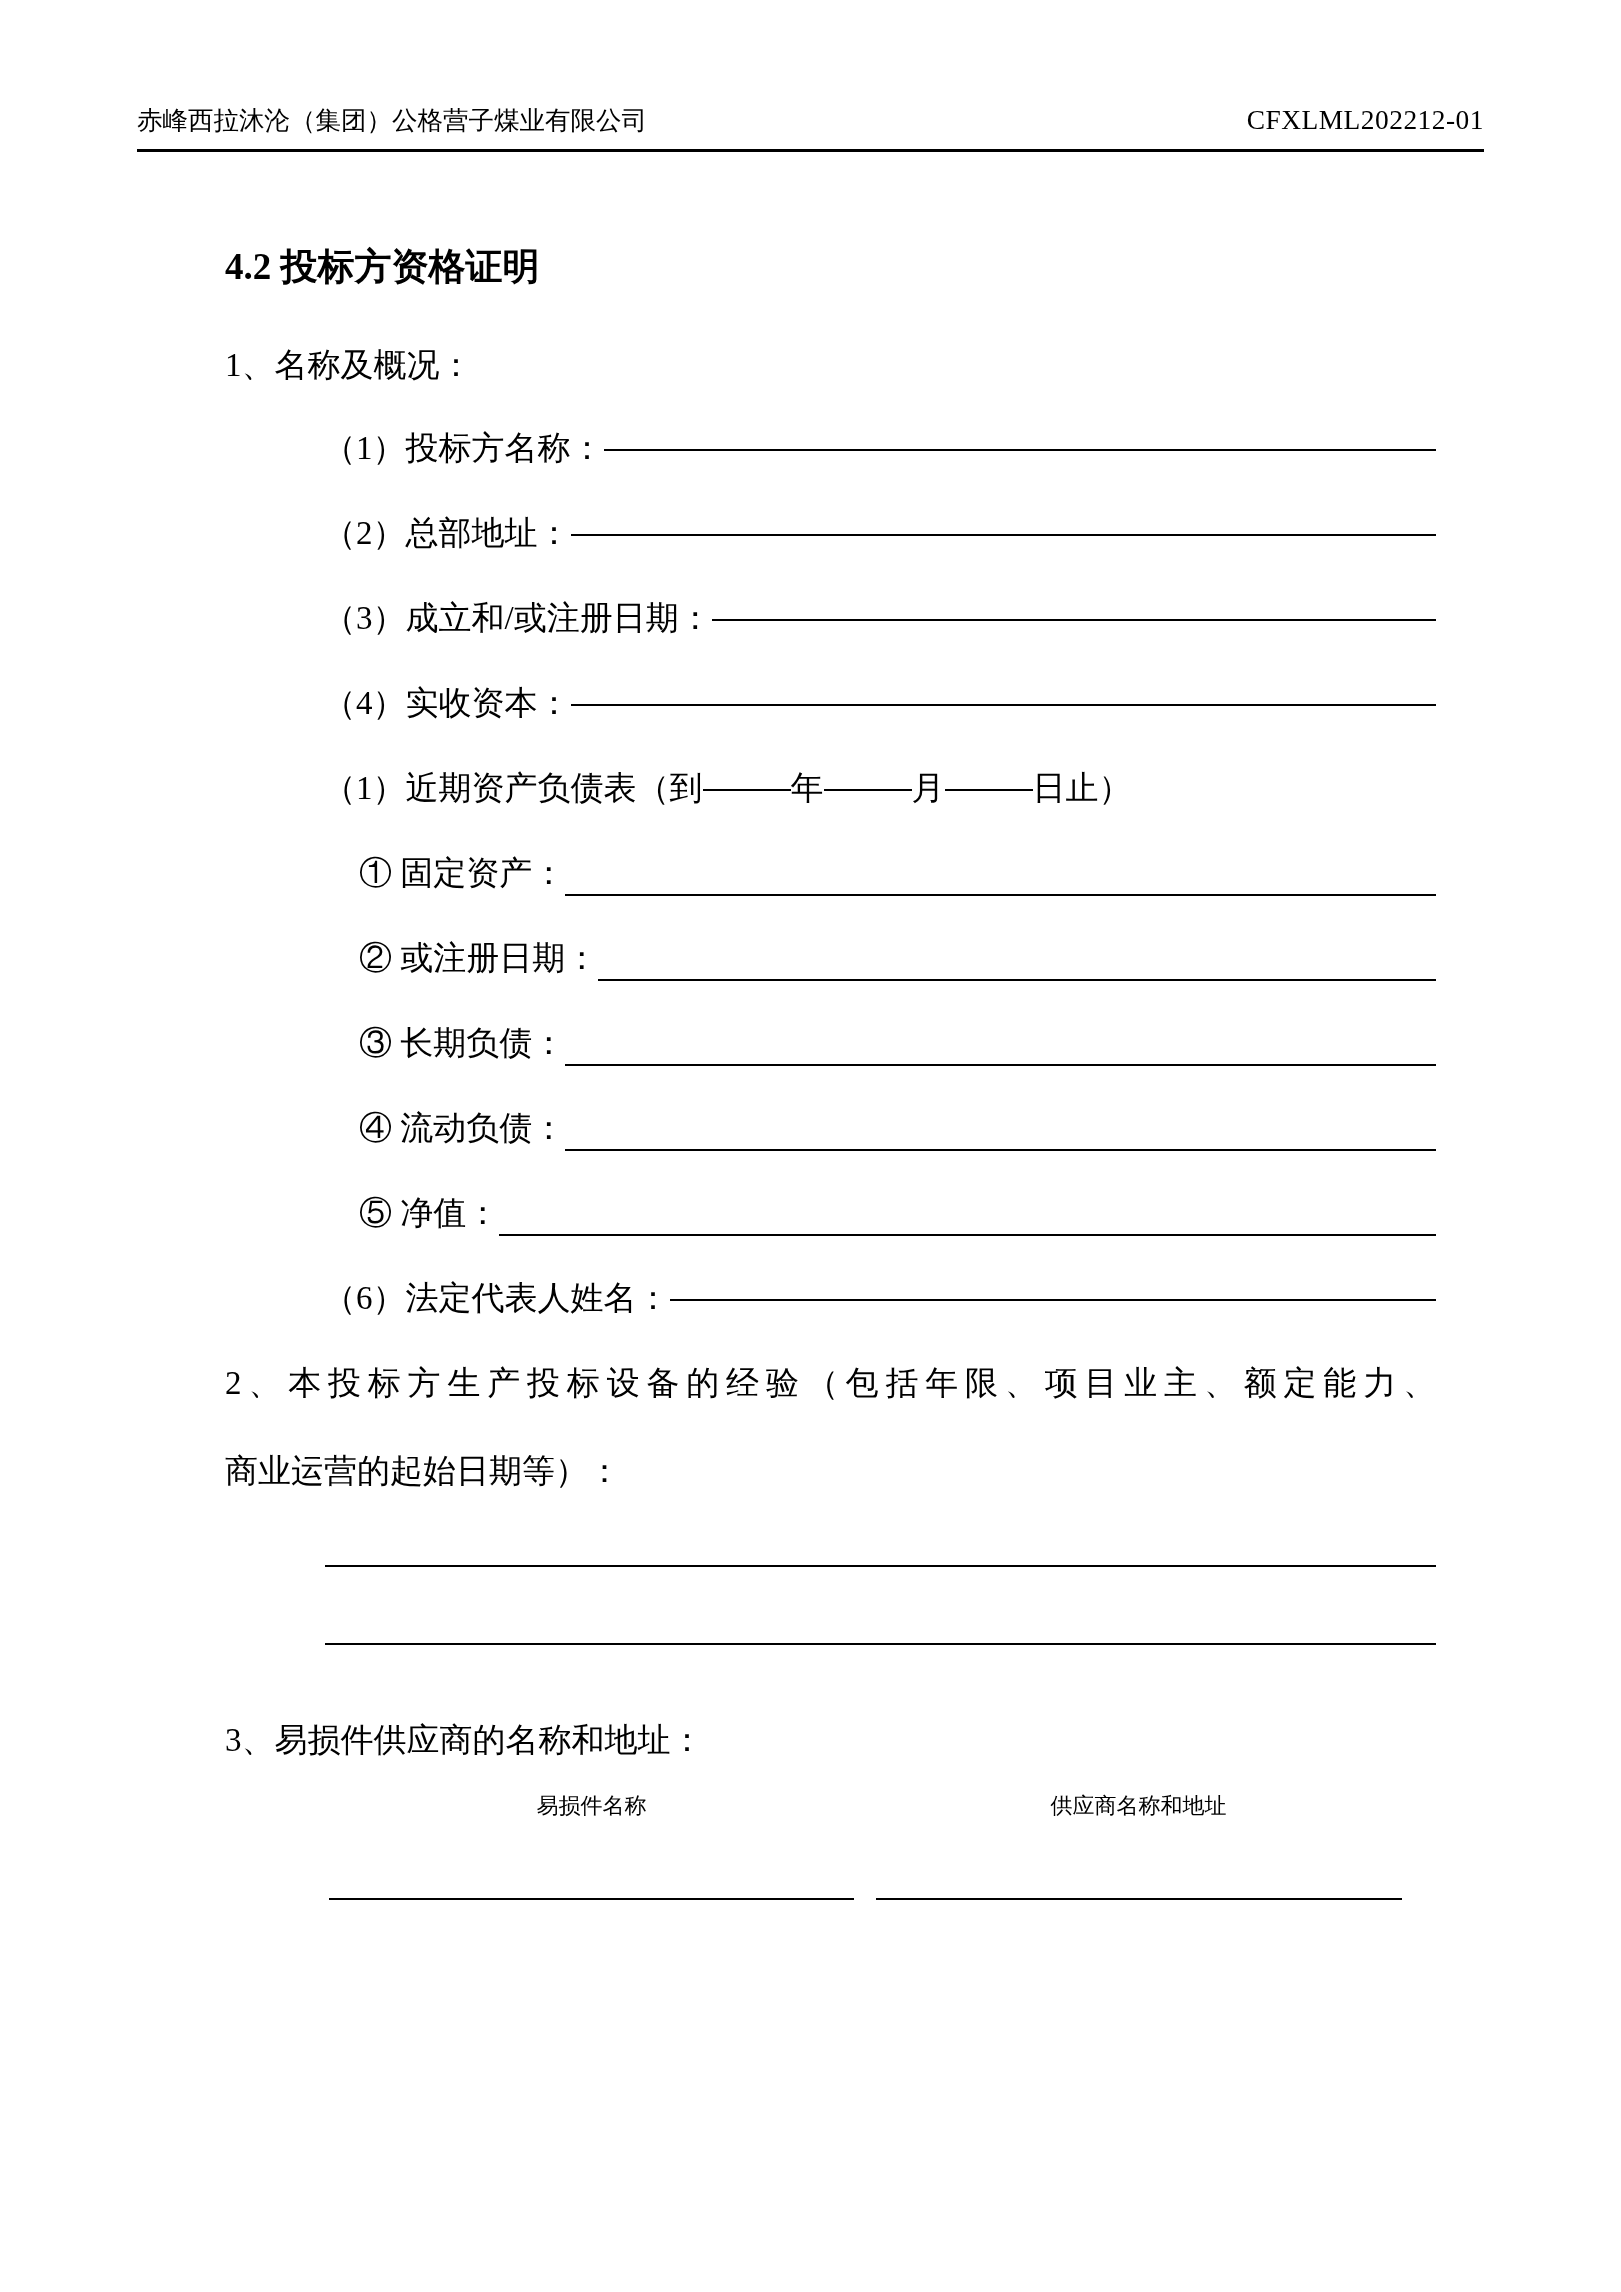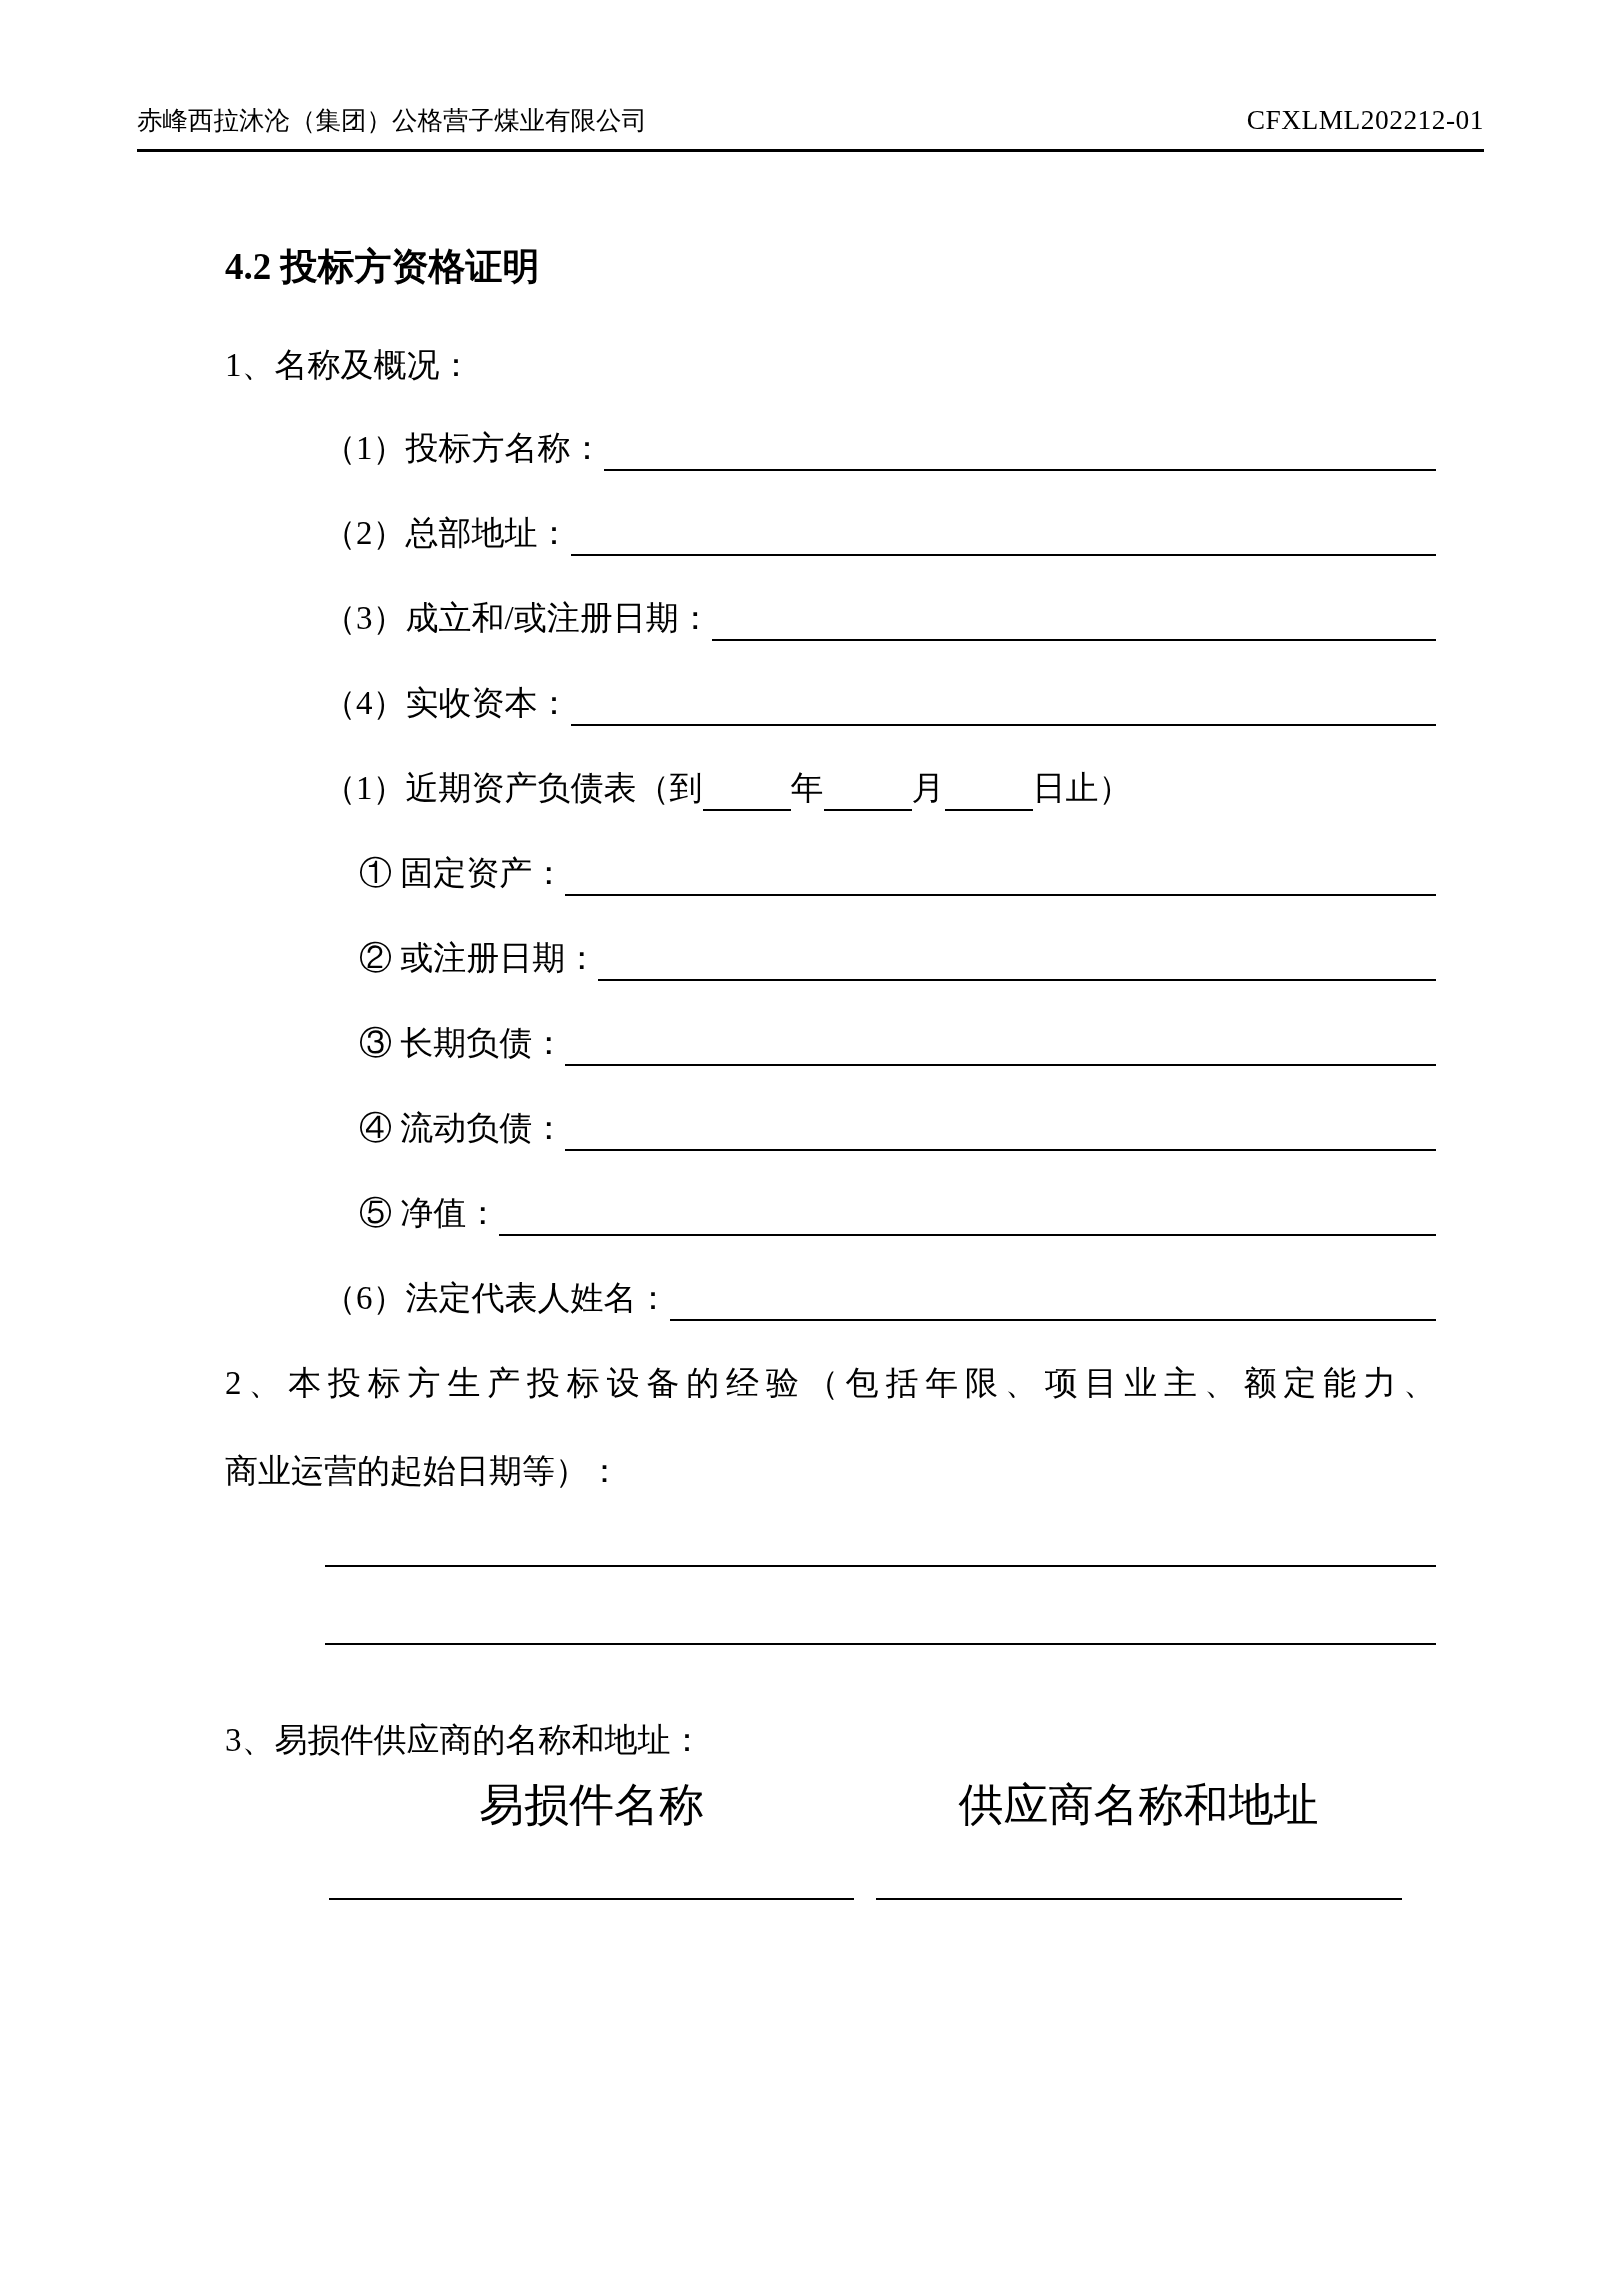--- a/index.html
+++ b/index.html
@@ -34,21 +34,21 @@
   .s-heading { margin-top:58px; font-size:33px; line-height:39px; }
 
   .row {
     margin-top:40px;
     display:flex; align-items:flex-end;
     height:45px;
     font-size:33px; line-height:45px;
     white-space:nowrap;
   }
   .row.first { margin-top:41px; }
-  .ind-a   { padding-left:98px; }
+  .ind-a   { padding-left:98px;align-items:center; }
   .ind-b   { padding-left:134px; }
   .ind-fax { padding-left:178px; }
 
   .fill { flex:1 1 auto; height:5.9px; border-bottom:2.9px solid #000; }
   .fill-fixed { flex:0 0 auto; height:5.9px; border-bottom:2.9px solid #000; }
   .w145 { width:142px; }
   .blank {
     display:inline-block; width:88px; height:5.9px;
     border-bottom:2.9px solid #000;
   }
@@ -59,21 +59,21 @@
 
   .blank-line {
     margin-left:100px; height:34px;
     border-bottom:2.9px solid #000;
   }
   .blank-line.one { margin-top:39px; }
   .blank-line.two { margin-top:44px; }
 
   .s3-heading { margin-top:73px; font-size:33px; line-height:45px; }
 
-  .table-headers { margin-top:20.6px; display:flex; font-size:45px; line-height:45px; }
+  .table-headers { margin-top:20.6px; display:flex; font-size:22px; line-height:45px; }
   .col-h1 { margin-left:104px; width:525px; text-align:center; }
   .col-h2 { margin-left:21.6px;  width:526px; text-align:center; }
   .table-lines { margin-top:38px; display:flex; height:34px; }
   .col-l1 { margin-left:104px; width:525px; border-bottom:2.9px solid #000; }
   .col-l2 { margin-left:21.6px;  width:526px; border-bottom:2.9px solid #000; }
 
   .page-footer {
     margin-top:132px; margin-right:48px;
     text-align:center;
     font-size:27.4px; line-height:29px;

